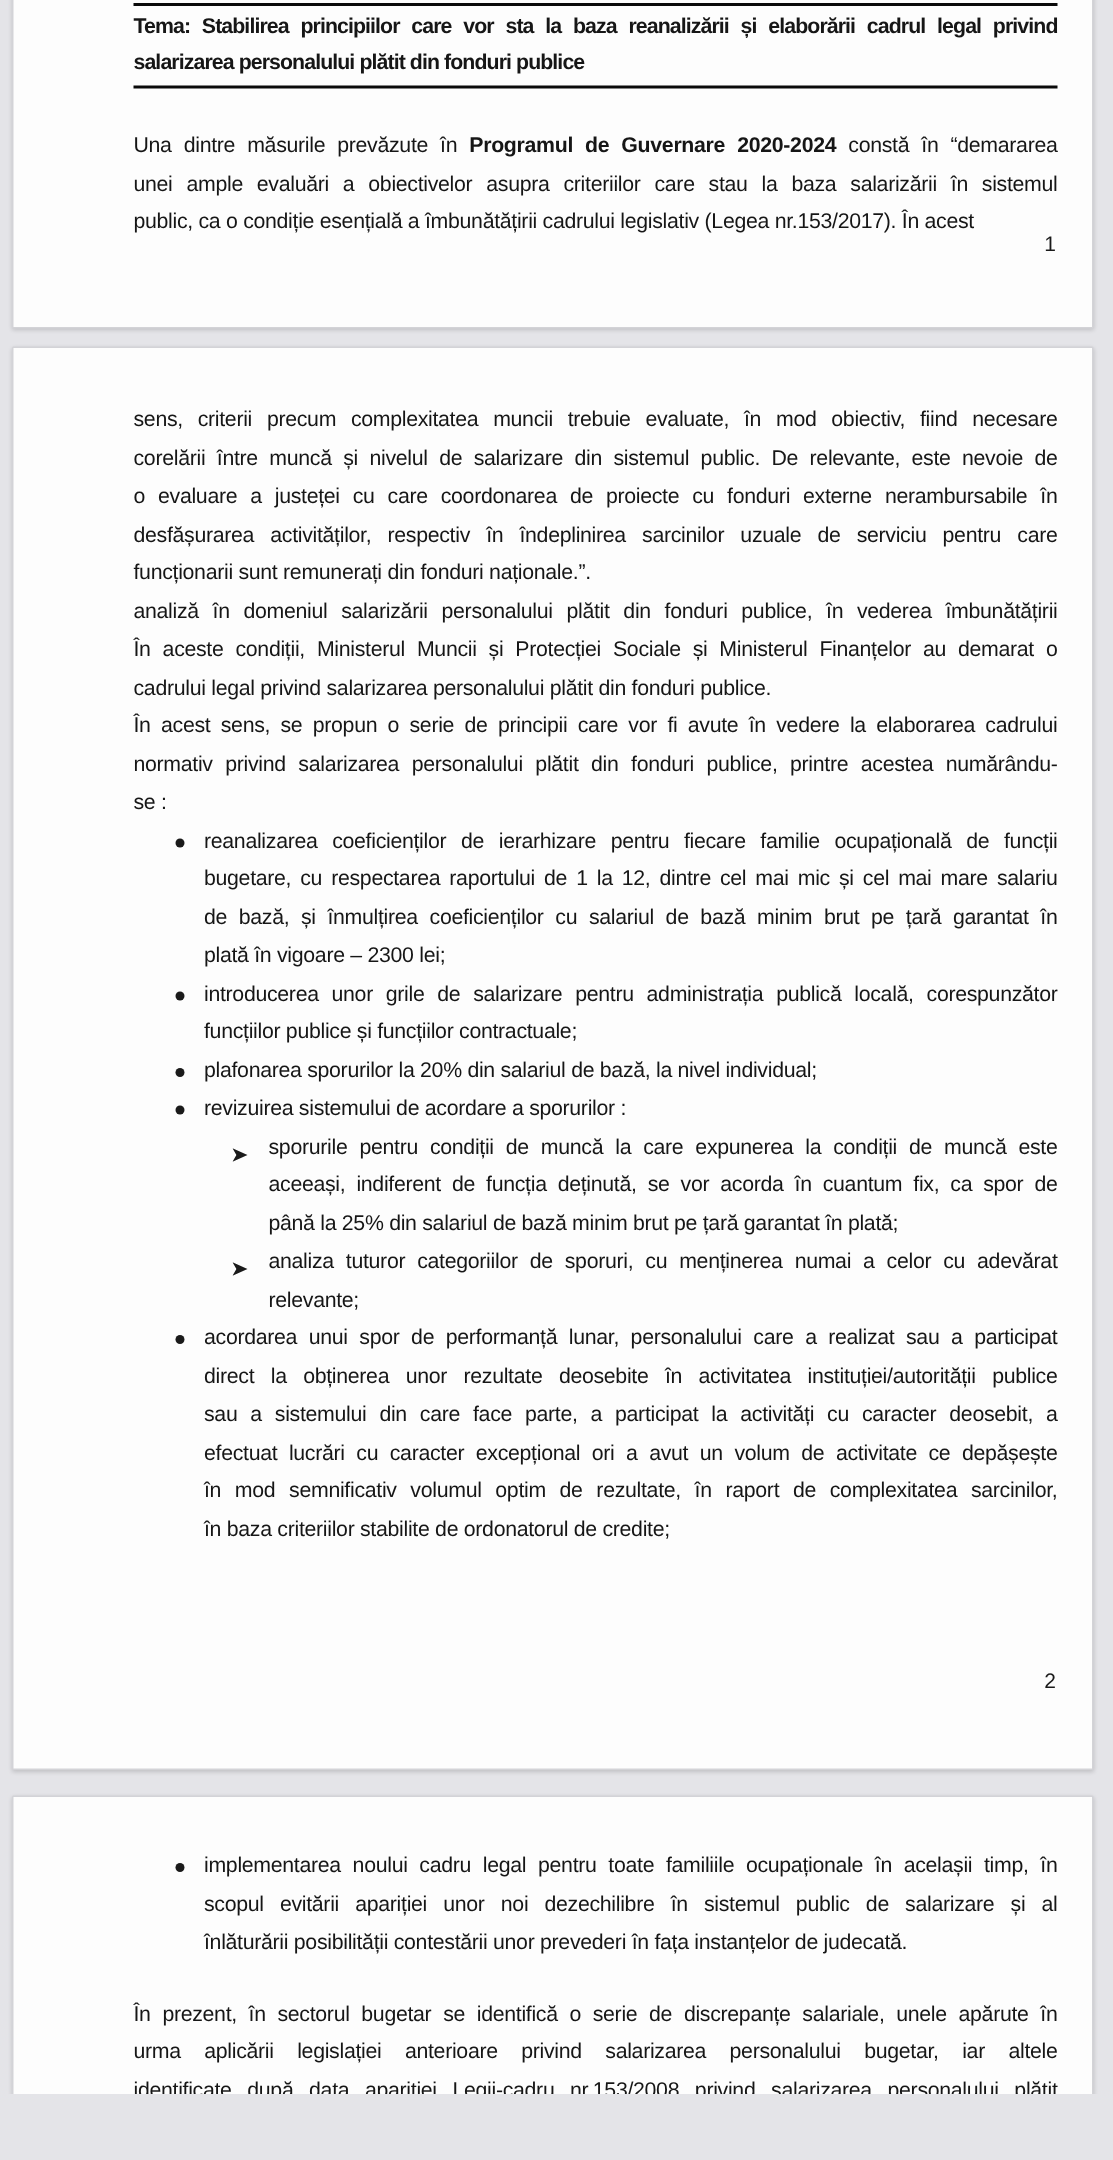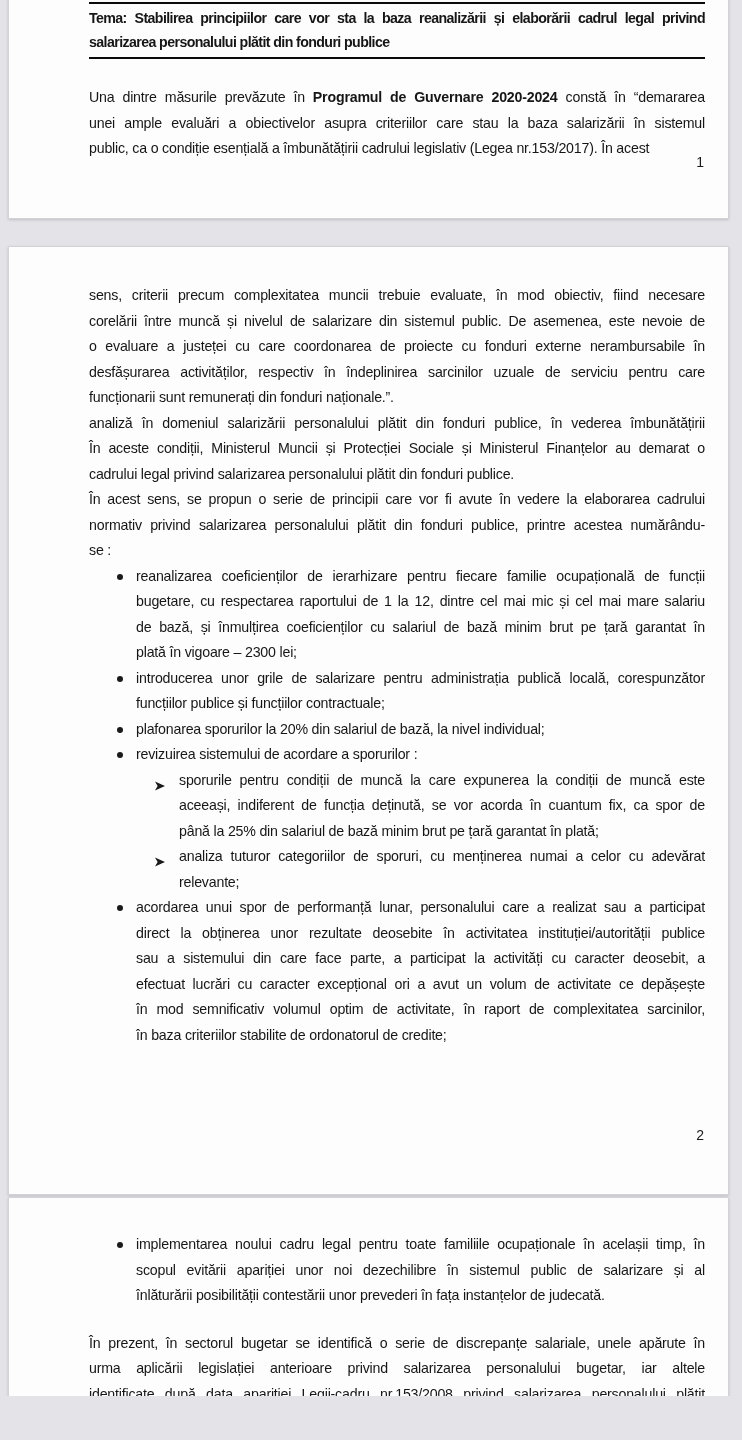--- a/index.html
+++ b/index.html
@@ -10,21 +10,21 @@
     color:#161616;
   }
   .viewport{position:relative;width:742px;height:1396px;overflow:hidden;}
   .page{
     position:absolute;left:8px;width:721px;box-sizing:border-box;
     background:#fdfdfd;border:1px solid #d3d3d7;
     box-shadow:0 1px 3px rgba(0,0,0,.16);
     border-radius:1px;
   }
   .page1{top:-30px;height:249px;}
-  .page2{top:246px;height:949px;}
+  .page2{top:231px;height:949px;}
   .page3{top:1197px;height:430px;}
   .content{
     padding:0 23px 0 80px;
     font-size:14.2px;letter-spacing:-0.2px;line-height:25.5px;
   }
   .page1 .content{padding-top:31px;}
   .page2 .content{padding-top:36px;}
   .page3 .content{padding-top:34px;}
   .block{margin:0;}
   .block.heading{
@@ -69,21 +69,21 @@
           <div class="tline last">public, ca o condiție esențială a îmbunătățirii cadrului legislativ (Legea nr.153/2017). În acest</div>
         </div>
       </div>
     <div class="pagenum">1</div>
   </div>
 
   <div class="page page2">
     <div class="content">
         <div class="block para">
           <div class="tline">sens, criterii precum complexitatea muncii trebuie evaluate, în mod obiectiv, fiind necesare</div>
-          <div class="tline">corelării între muncă și nivelul de salarizare din sistemul public. De asemenea, este nevoie de</div>
+          <div class="tline">corelării între muncă și nivelul de salarizare din sistemul public. De relevante, este nevoie de</div>
           <div class="tline">o evaluare a justeței cu care coordonarea de proiecte cu fonduri externe nerambursabile în</div>
           <div class="tline">desfășurarea activităților, respectiv în îndeplinirea sarcinilor uzuale de serviciu pentru care</div>
           <div class="tline last">funcționarii sunt remunerați din fonduri naționale.”.</div>
         </div>
         <div class="block para">
           <div class="tline">analiză în domeniul salarizării personalului plătit din fonduri publice, în vederea îmbunătățirii</div>
           <div class="tline">În aceste condiții, Ministerul Muncii și Protecției Sociale și Ministerul Finanțelor au demarat o</div>
           <div class="tline last">cadrului legal privind salarizarea personalului plătit din fonduri publice.</div>
         </div>
         <div class="block para">
@@ -138,21 +138,21 @@
             <div class="tline last">relevante;</div>
           </div>
         </div>
         <div class="block bullet">
           <span class="marker"></span>
           <div>
             <div class="tline">acordarea unui spor de performanță lunar, personalului care a realizat sau a participat</div>
             <div class="tline">direct la obținerea unor rezultate deosebite în activitatea instituției/autorității publice</div>
             <div class="tline">sau a sistemului din care face parte, a participat la activități cu caracter deosebit, a</div>
             <div class="tline">efectuat lucrări cu caracter excepțional ori a avut un volum de activitate ce depășește</div>
-            <div class="tline">în mod semnificativ volumul optim de activitate, în raport de complexitatea sarcinilor,</div>
+            <div class="tline">în mod semnificativ volumul optim de rezultate, în raport de complexitatea sarcinilor,</div>
             <div class="tline last">în baza criteriilor stabilite de ordonatorul de credite;</div>
           </div>
         </div>
       </div>
     <div class="pagenum">2</div>
   </div>
 
   <div class="page page3">
     <div class="content">
         <div class="block bullet">

